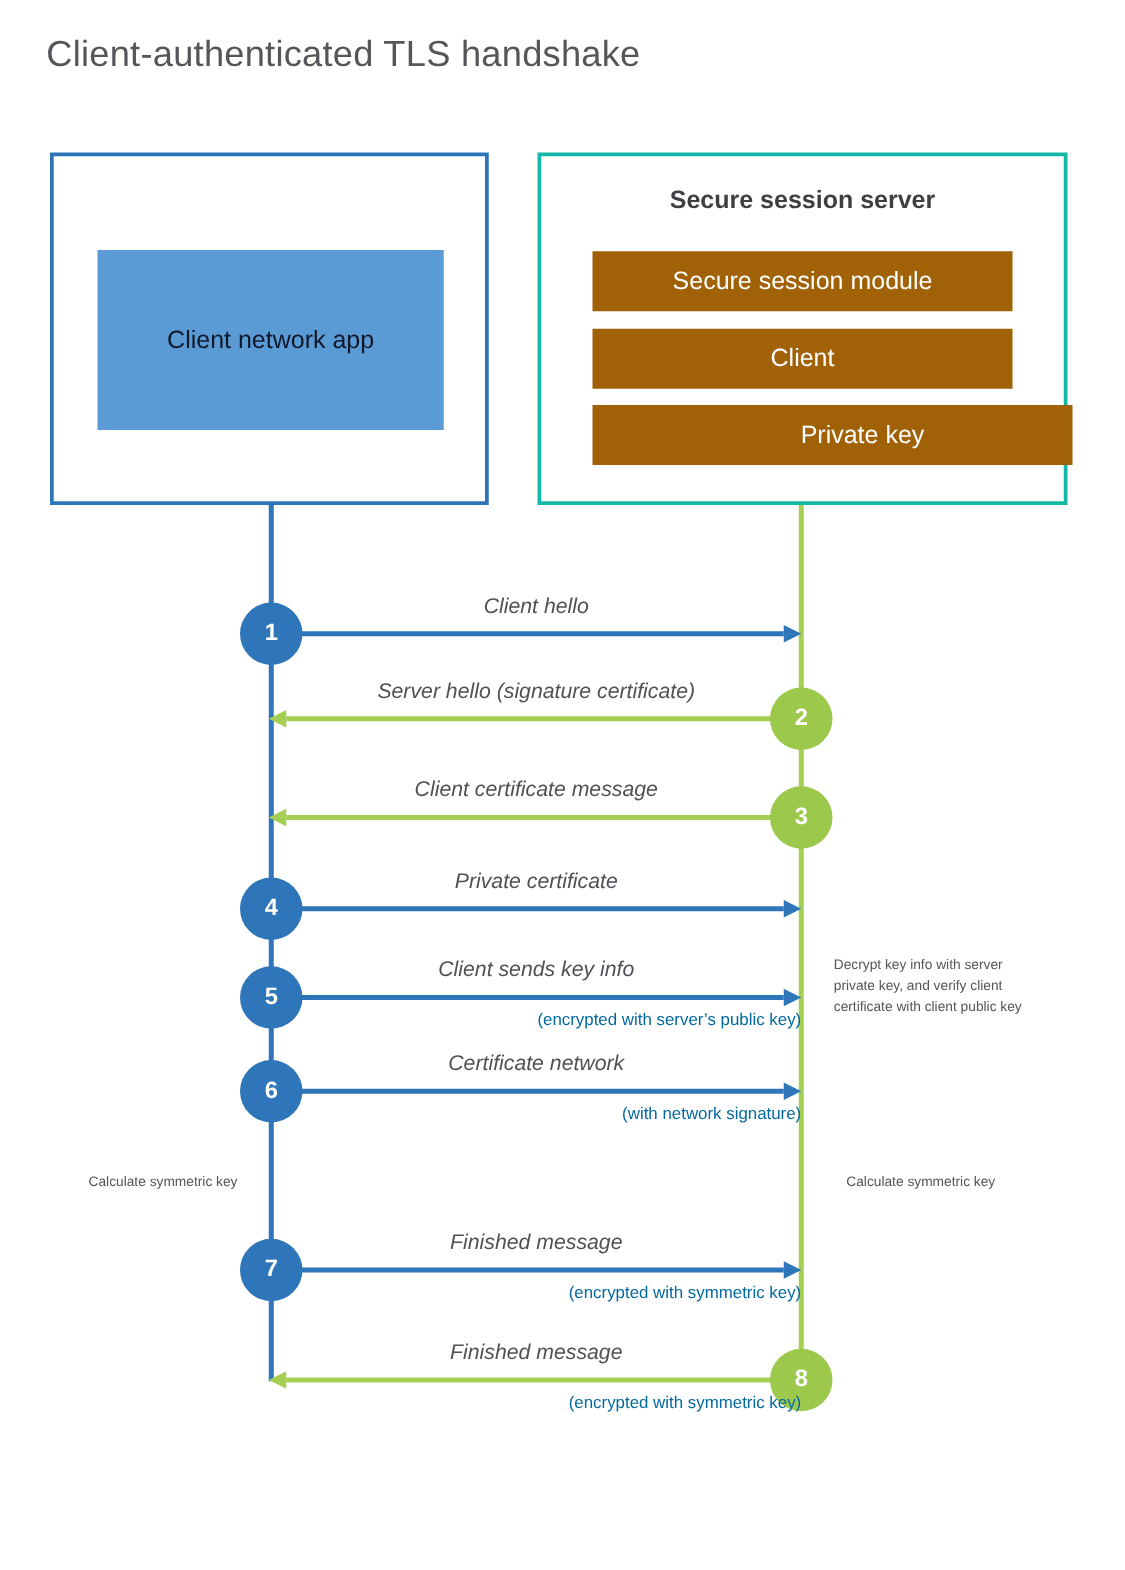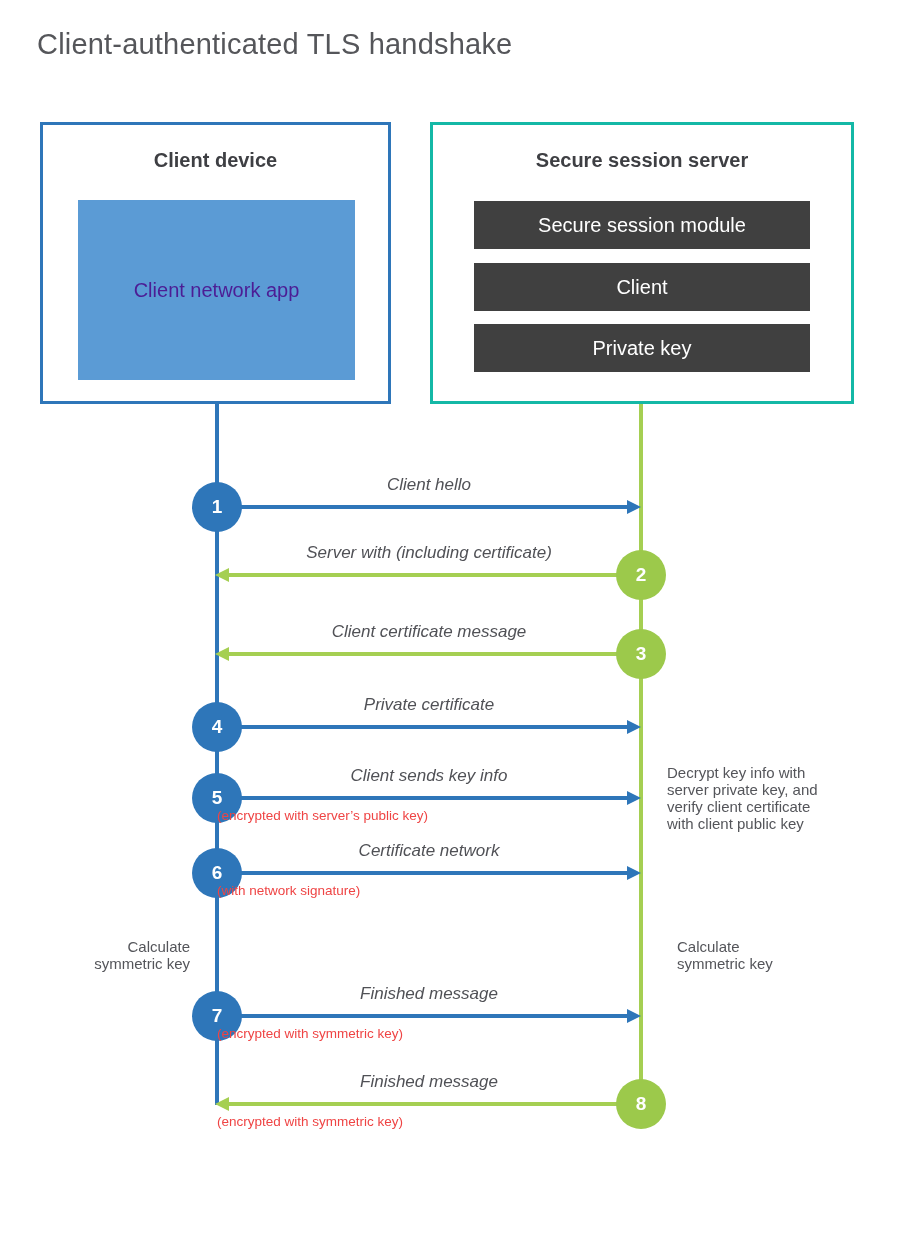--- a/index.html
+++ b/index.html
@@ -14,76 +14,75 @@
   }
   
   .actor-box { position: absolute; top: 122px; height: 276px; background: #ffffff; }
   .actor-box.client { left: 40px; width: 345px; border: 3px solid #2e76b9; }
   .actor-box.server { left: 430px; width: 418px; border: 3px solid #14b8a6; }
   .actor-title {
     position: absolute; left: 0; top: 24px; width: 100%;
     text-align: center; font-size: 20px; font-weight: 700; color: #3e3f43;
   }
   .app-box {
-    position: absolute; left: 35px; top: 75px; width: 277px; height: 180px;
-    background: #5b9bd5; color: #4c1d95; font-size: 20px; line-height: 28px;
+    position: absolute; left: 35px; top: 75px; width: 277px; height: 144px;
+    background: #5b9bd5; color: #0f172a; font-size: 20px; line-height: 28px;
     display: flex; align-items: center; justify-content: center; text-align: center;
   }
   .app-box .inner { width: 180px; }
   .module-bar {
     position: absolute; left: 41px; width: 336px; height: 48px;
-    background: #404040; color: #ffffff; font-size: 20px;
+    background: #a16207; color: #ffffff; font-size: 20px;
     display: flex; align-items: center; justify-content: center; text-align: center;
   }
   .module-bar.m0 { top: 76px; }
   .module-bar.m1 { top: 138px; }
-  .module-bar.m2 { top: 199px; }
+  .module-bar.m2 { top: 199px; padding-left: 48px; }
   
   .vline { position: absolute; top: 404px; width: 4px; height: 701px; z-index: 1; }
   .vline.blue  { left: 215px; background: #2e76b9; }
   .vline.green { left: 639px; background: #a5cf52; }
   
   .step { position: absolute; left: 0; width: 900px; height: 0; }
   .hline { position: absolute; top: -2px; height: 4px; z-index: 2; }
   .ah { position: absolute; top: -7px; width: 0; height: 0; z-index: 2;
         border-top: 7px solid transparent; border-bottom: 7px solid transparent; }
   .step.right .hline { left: 217px; width: 410px; background: #2e76b9; }
   .step.right .ah    { left: 627px; border-left: 14px solid #2e76b9; }
   .step.left  .hline { left: 229px; width: 412px; background: #a5cf52; }
   .step.left  .ah    { left: 215px; border-right: 14px solid #a5cf52; }
   .msg-label {
     position: absolute; left: 217px; width: 424px; top: -32px;
     text-align: center; font-size: 17px; color: #505156; z-index: 4; font-style: italic;
   }
   .msg-sublabel {
     position: absolute; left: 217px; width: 424px; top: 10px;
-    text-align: left; font-size: 13.5px; color: #ef4444; z-index: 4;
+    text-align: right; font-size: 13.5px; color: #0369a1; z-index: 4;
   }
   .node {
     position: absolute; top: -25px; width: 50px; height: 50px; border-radius: 50%;
     color: #ffffff; font-size: 19px; font-weight: 700; z-index: 3;
     display: flex; align-items: center; justify-content: center;
   }
   .step.client-node .node { left: 192px; background: #2e76b9; }
   .step.server-node .node { left: 616px; background: #9cc94b; }
   
-  .note { position: absolute; font-size: 15px; line-height: 17px; color: #54555a; z-index: 4; }
+  .note { position: absolute; font-size: 11px; line-height: 17px; color: #54555a; z-index: 4; }
   .note.decrypt { left: 667px; top: 764px; width: 165px; }
   .note.calc-left { left: 55px; top: 938px; width: 135px; text-align: right; }
   .note.calc-right { left: 677px; top: 938px; width: 130px; text-align: left; }
 </style>
 </head>
 <body>
 
 <div class="canvas">
 
   <div class="page-title">Client-authenticated TLS handshake</div>
 
   <div class="actor-box client">
-    <div class="actor-title">Client device</div>
     <div class="app-box">
       <div class="inner">Client network app</div>
     </div>
   </div>
 
   <div class="actor-box server">
     <div class="actor-title">Secure session server</div>
     <div class="module-bar m0">Secure session module</div>
     <div class="module-bar m1">Client</div>
     <div class="module-bar m2">Private key</div>
@@ -93,21 +92,21 @@
   <div class="vline green"></div>
 
   <div class="step right client-node" style="top:507px">
     <div class="msg-label">Client hello</div>
     <div class="hline"></div>
     <div class="ah"></div>
     <div class="node">1</div>
   </div>
 
   <div class="step left server-node" style="top:575px">
-    <div class="msg-label">Server with (including certificate)</div>
+    <div class="msg-label">Server hello (signature certificate)</div>
     <div class="hline"></div>
     <div class="ah"></div>
     <div class="node">2</div>
   </div>
 
   <div class="step left server-node" style="top:654px">
     <div class="msg-label">Client certificate message</div>
     <div class="hline"></div>
     <div class="ah"></div>
     <div class="node">3</div>

